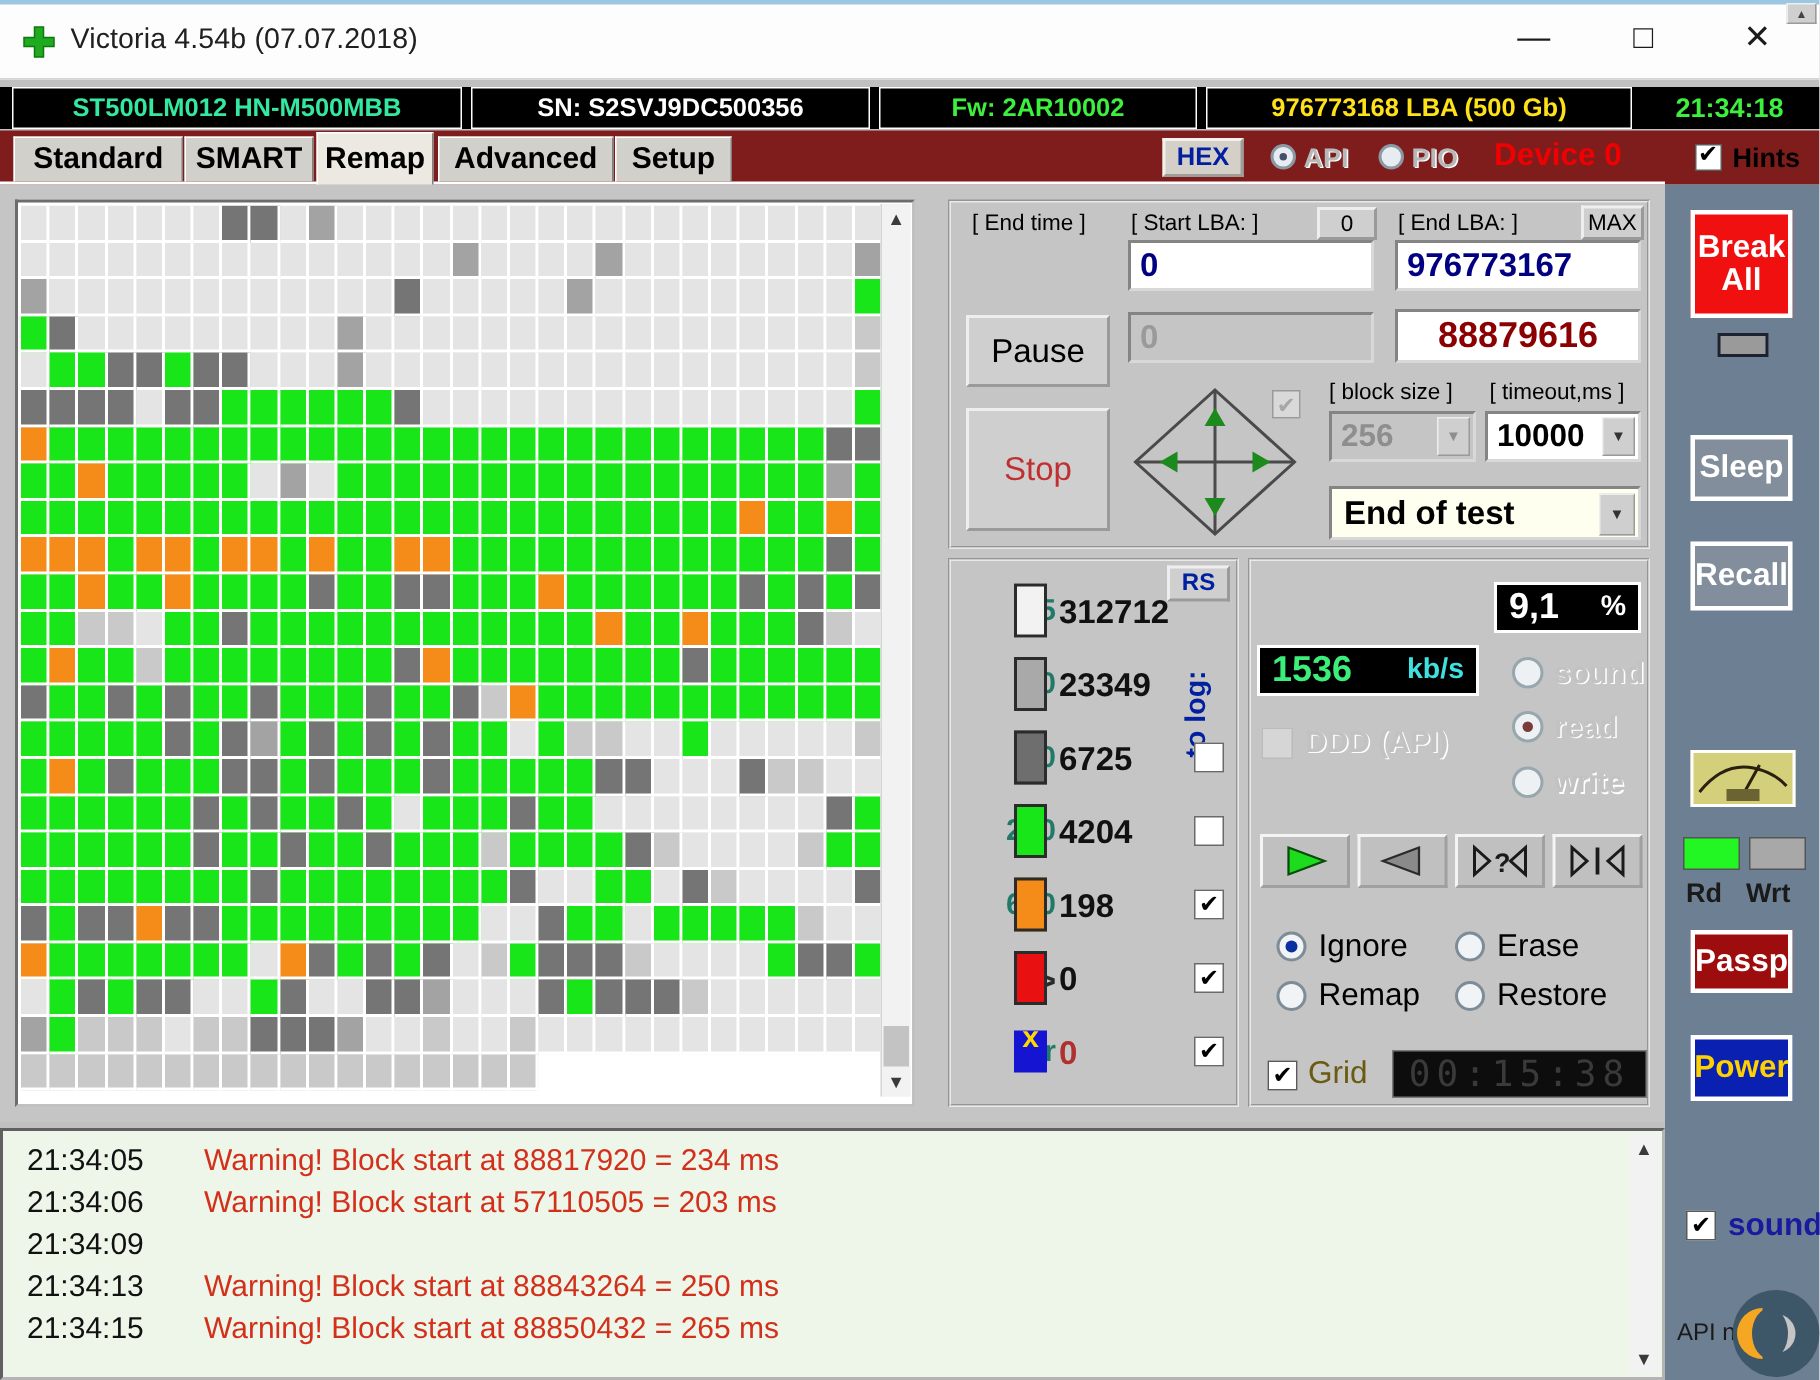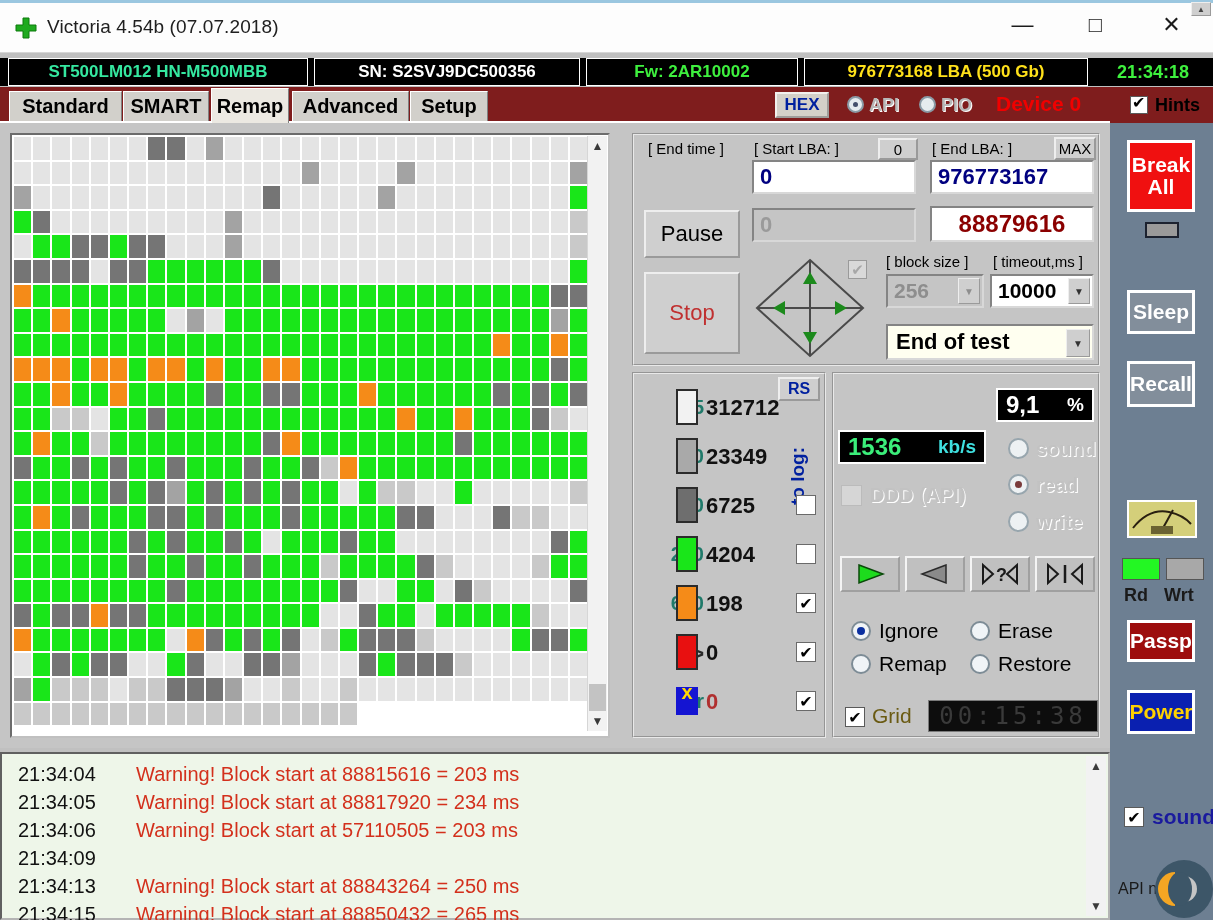--- a/index.html
+++ b/index.html
@@ -1214,24 +1214,20 @@
   <div id="snd-cb">✔</div>
   <div id="snd-lbl">sound</div>
   <div id="api-lbl">API number</div>
   <div id="logo-ring"></div>
   <div id="logo-arc"></div>
   <div id="logo-arc2"></div>
 
   <div class="logpanel">
     <div class="logrows" id="log-rows">
         <div class="logrow">
-          <span class="log-t">21:34:04</span>
-          <span class="log-m">Warning! Block start at 88815616 = 203 ms</span>
-        </div>
-        <div class="logrow">
           <span class="log-t">21:34:05</span>
           <span class="log-m">Warning! Block start at 88817920 = 234 ms</span>
         </div>
         <div class="logrow">
           <span class="log-t">21:34:06</span>
           <span class="log-m">Warning! Block start at 57110505 = 203 ms</span>
         </div>
         <div class="logrow">
           <span class="log-t">21:34:09</span>
         </div>

